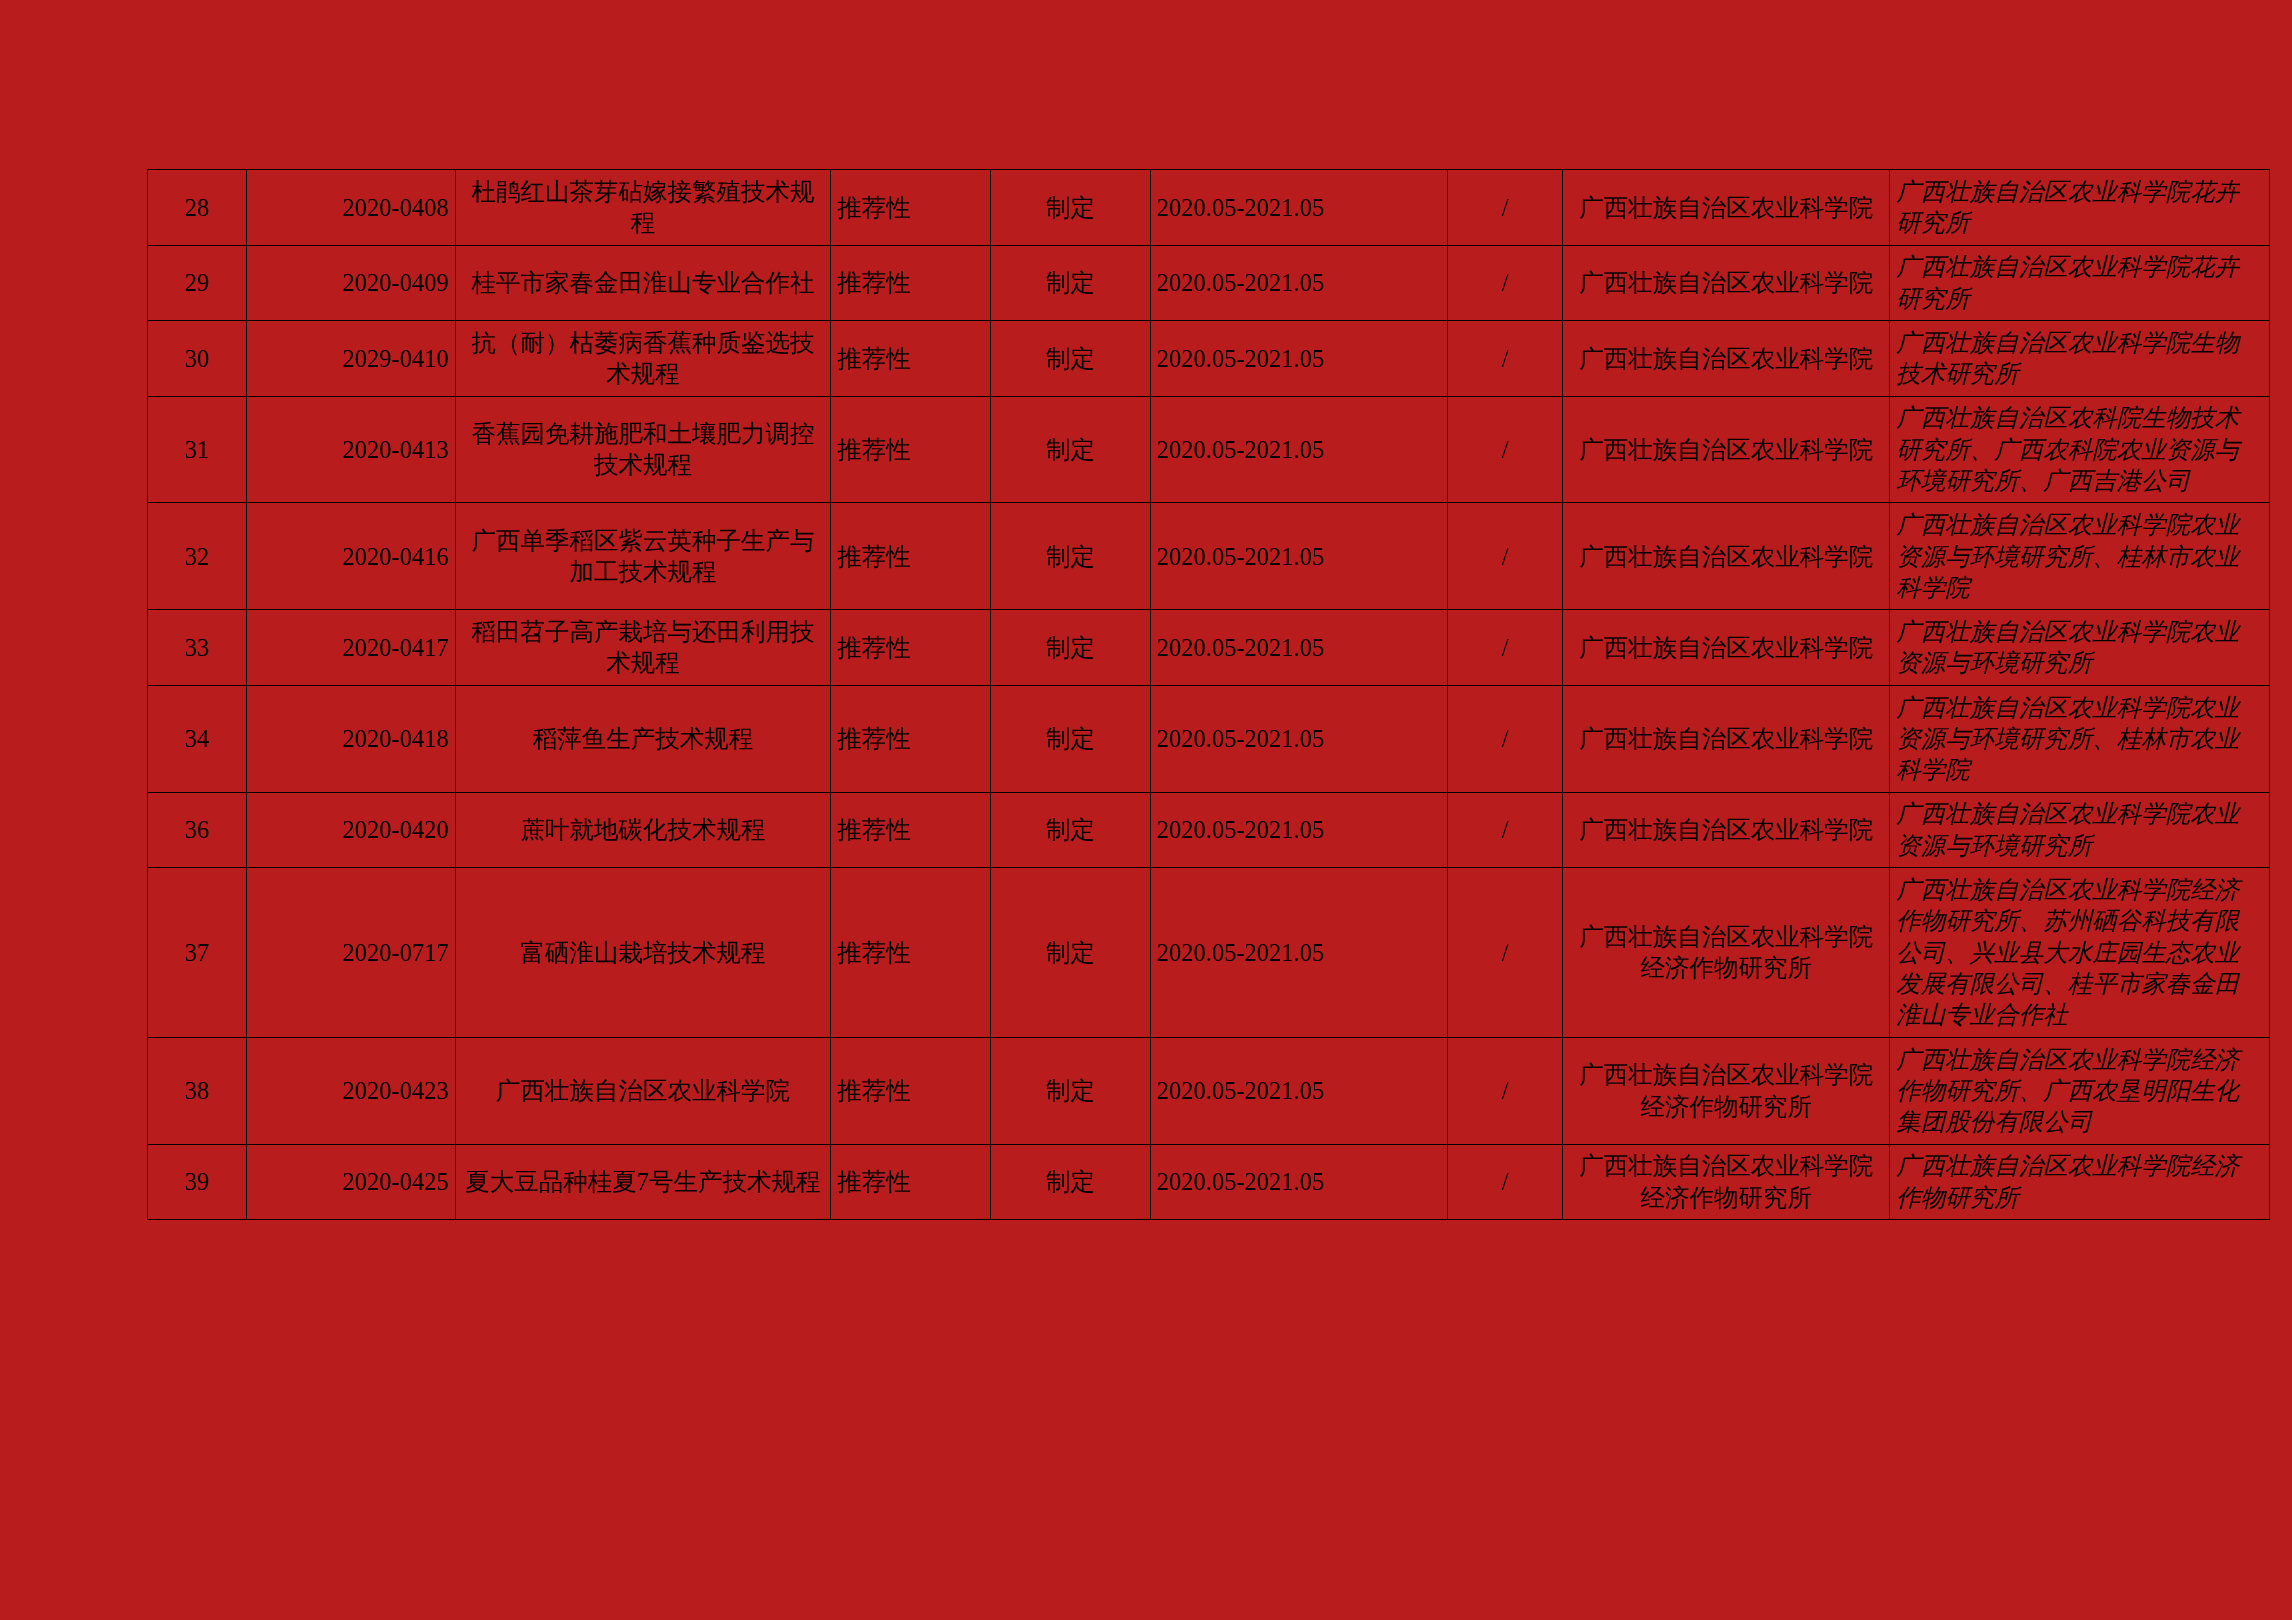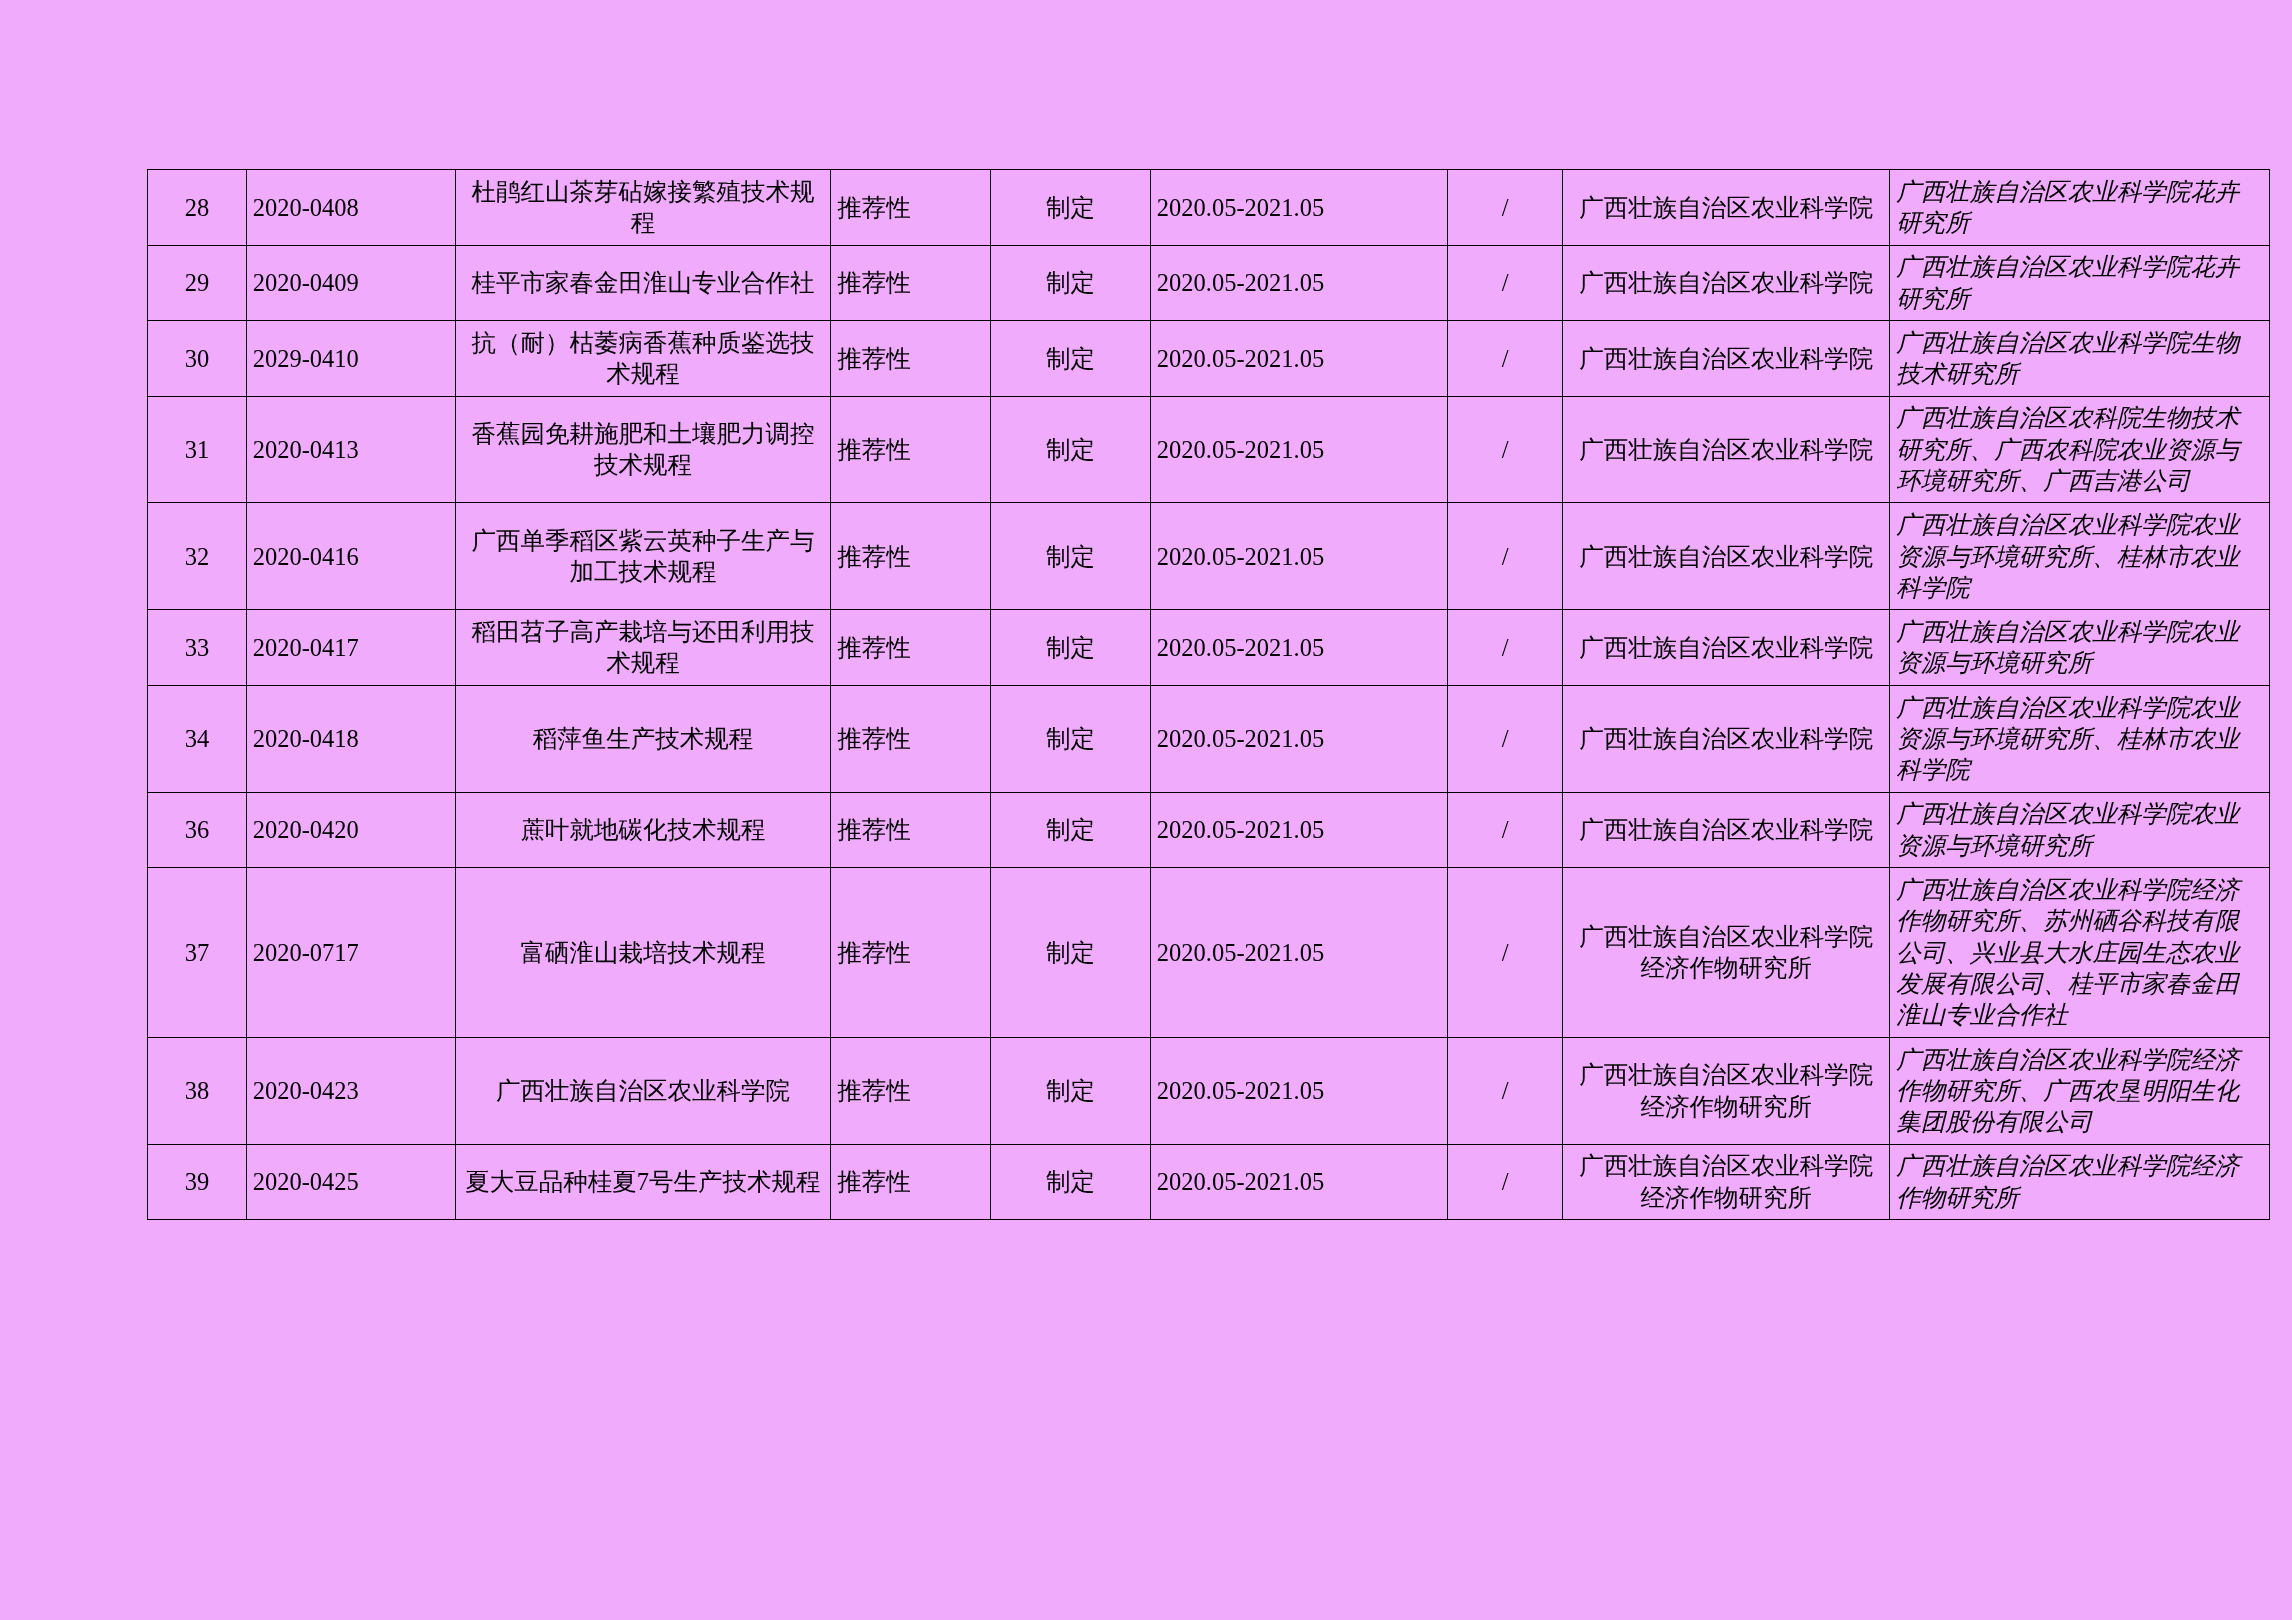--- a/index.html
+++ b/index.html
@@ -14,21 +14,21 @@
     color: #000000;
     position: relative;
     overflow: hidden;
   }
   .page {
     position: absolute;
     left: 0;
     top: 0;
     width: 2293px;
     height: 1620px;
-    background: #f0abfc;
+    background: #b91c1c;
   }
   .table-wrap {
     position: absolute;
     left: 147px;
     top: 169px;
     width: 2006px;
   }
   table.std-table {
     border-collapse: collapse;
     width: 2006px;
@@ -36,21 +36,21 @@
   }
   table.std-table td {
     border: 1.5px solid #000;
     padding: 5.9px 5.9px;
     font-size: 24.5px;
     line-height: 1.28;
     vertical-align: middle;
     word-wrap: break-word;
   }
   .c-no      { width: 86px;  text-align: center; }
-  .c-code    { width: 196px; text-align: left; }
+  .c-code    { width: 196px; text-align: right; }
   .c-name    { width: 363px; text-align: center; }
   .c-type    { width: 147px; text-align: left; }
   .c-kind    { width: 147px; text-align: center; }
   .c-period  { width: 284px; text-align: left; }
   .c-rev     { width: 103px; text-align: center; }
   .c-apply   { width: 314px; text-align: center; }
   .c-draft   { width: 367px; text-align: left; }
 
   
   .c-name, .c-apply { text-align: center; }

